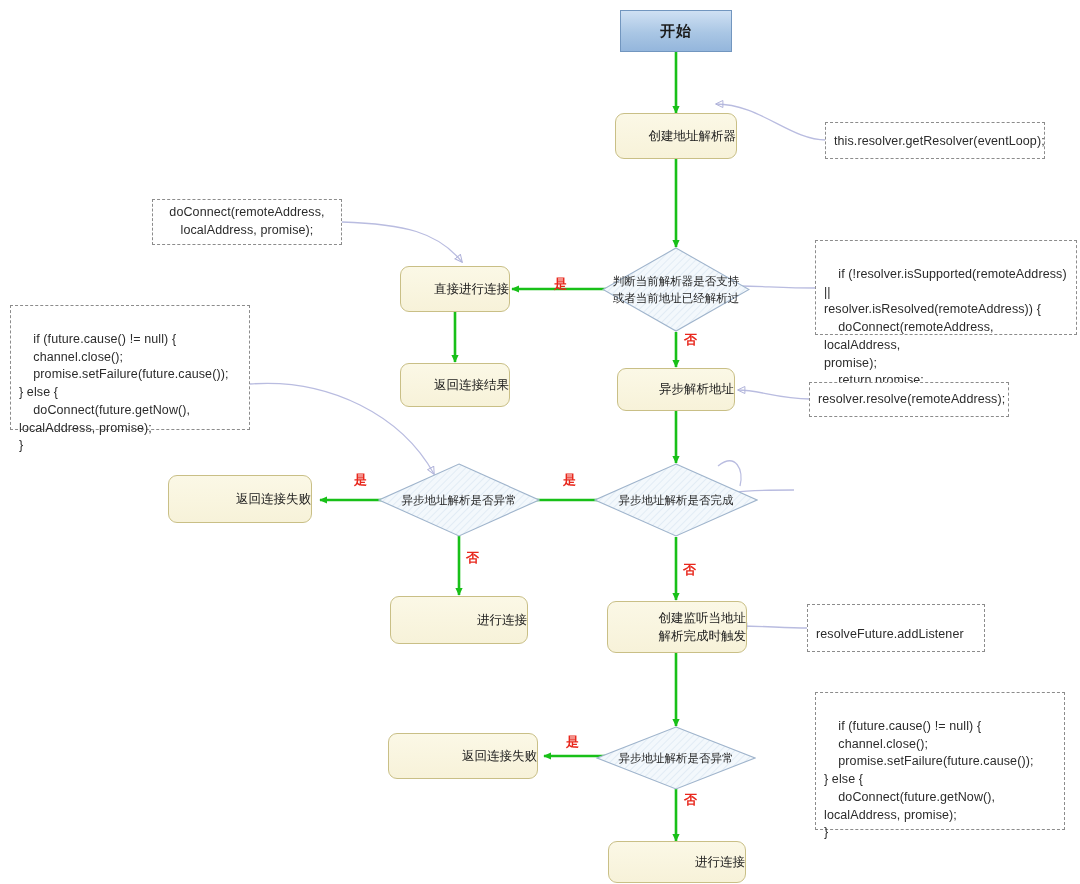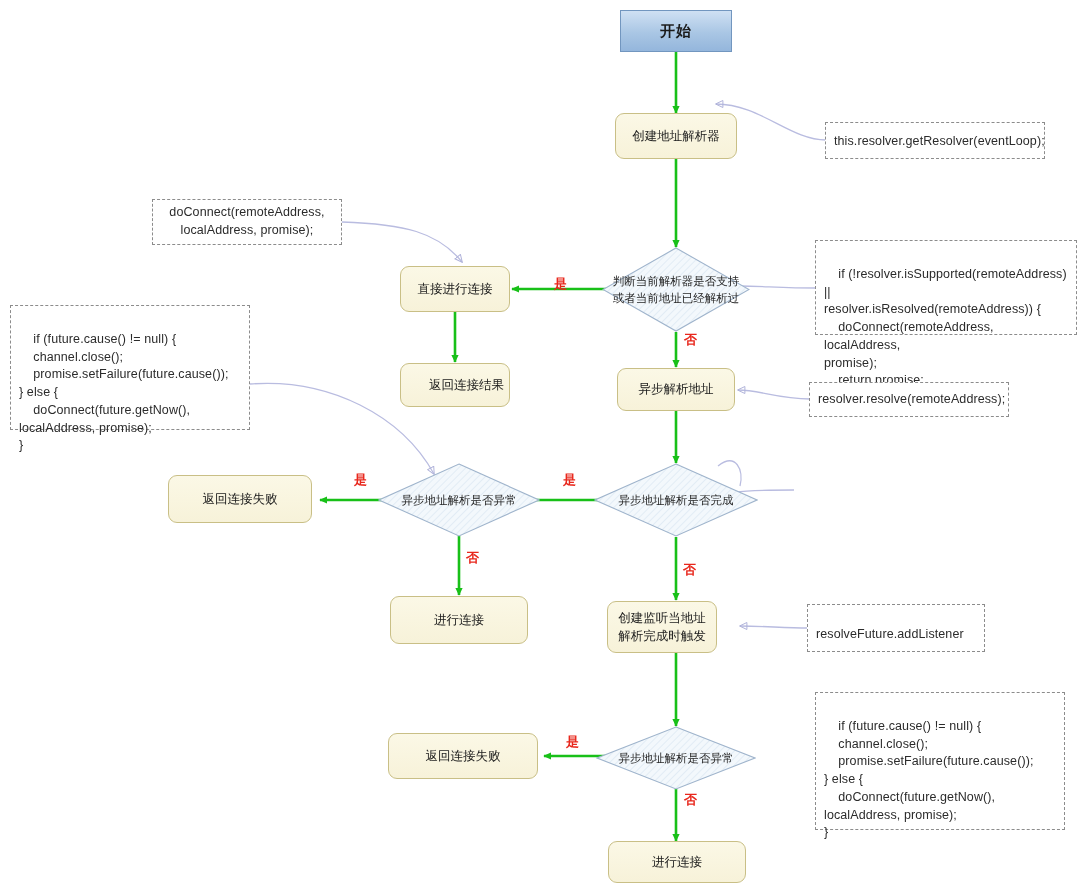--- a/index.html
+++ b/index.html
@@ -44,20 +44,21 @@
     font-size: 15px;
     letter-spacing: 1px;
   }
 
   .node.process {
     background: linear-gradient(to bottom, #fbf8e6 0%, #f7f2d9 100%);
     border: 1px solid #c9bf86;
     border-radius: 9px;
     font-size: 12.5px;
     line-height: 1.45;
+    justify-content: flex-end;
   }
 
   .node.decision {
     font-size: 11.5px;
     line-height: 1.4;
     color: #262626;
     background: transparent;
     border: none;
   }
   .node.decision .dia-svg {
@@ -221,21 +222,21 @@
   </div>
 
   <div class="node process" style="left:168px; top:475px; width:144px; height:48px;">
     <span>返回连接失败</span>
   </div>
 
   <div class="node process" style="left:390px; top:596px; width:138px; height:48px;">
     <span>进行连接</span>
   </div>
 
-  <div class="node process" style="left:607px; top:601px; width:110px; height:52px; white-space:pre-line;">
+  <div class="node process" style="left:607px; top:601px; width:140px; height:52px; white-space:pre-line;">
     <span>创建监听当地址
 解析完成时触发</span>
   </div>
 
   <div class="node decision" style="left:596px; top:726px; width:160px; height:64px;">
     <svg class="dia-svg" viewBox="0 0 160 64" preserveAspectRatio="none">
       <polygon points="80,1 159,32 80,63 1,32" fill="url(#hatch)" stroke="#9fb4cc" stroke-width="1.1"></polygon>
     </svg>
     <span class="dia-text">异步地址解析是否异常</span>
   </div>

